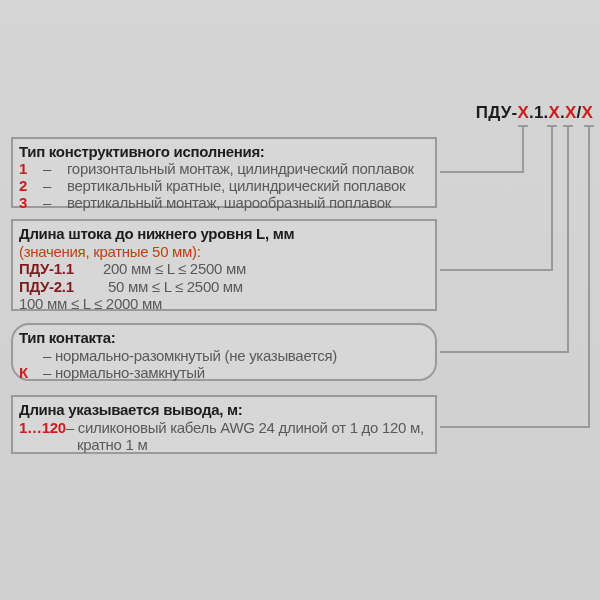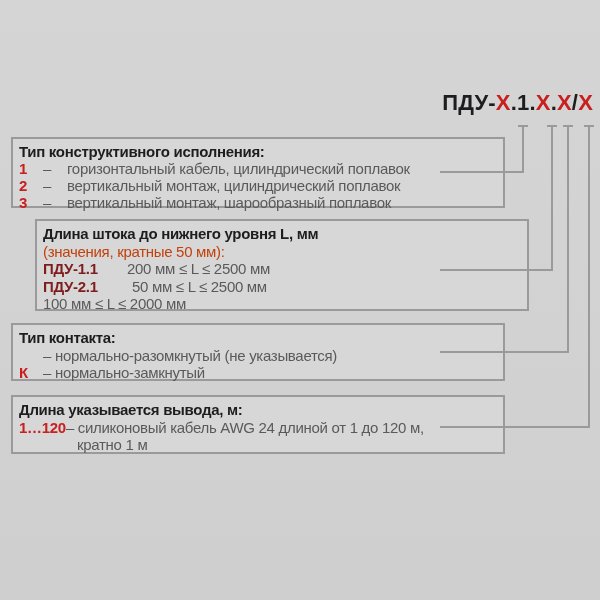--- a/index.html
+++ b/index.html
@@ -4,34 +4,34 @@
 <style>
   html,body{margin:0;padding:0;}
   .page{
     position:relative;width:600px;height:600px;overflow:hidden;
     background:linear-gradient(180deg,#d5d5d5 0%,#d2d2d2 55%,#cfcfcf 100%);
     font-family:"Liberation Sans","DejaVu Sans",sans-serif;
     letter-spacing:-0.3px;
   }
   
   .code{
-    position:absolute;top:90px;right:7px;
-    font-size:22px;font-weight:bold;color:#1d1d1f;white-space:nowrap;
+    position:absolute;top:103px;right:7px;
+    font-size:17px;font-weight:bold;color:#1d1d1f;white-space:nowrap;
     letter-spacing:0.2px;
   }
   .code .red{color:#c8201e;}
   
   .box{
-    position:absolute;left:11px;width:494px;box-sizing:border-box;
+    position:absolute;left:11px;width:426px;box-sizing:border-box;
     background:#d7d7d7;border:2px solid #9a9a9a;
     padding:4px 0 0 6px;font-size:15px;line-height:17px;white-space:nowrap;
   }
   .b1{top:137px;height:71px;}
-  .b2{top:219px;height:92px;line-height:17.5px;margin-left:24px;}
-  .b3{top:323px;height:58px;line-height:17.5px;}
+  .b2{top:219px;height:92px;line-height:17.5px;}
+  .b3{top:323px;height:58px;line-height:17.5px;border-radius:18px;}
   .b4{top:395px;height:59px;line-height:17.5px;}
   .box-title{font-weight:bold;color:#1d1d1f;}
   .subtitle{color:#c2410c;}
   .row{display:flex;}
   .k{flex:0 0 24px;font-weight:bold;color:#c8201e;}
   .d{flex:0 0 24px;color:#5a5a5c;}
   .k2{flex:0 0 84px;font-weight:bold;color:#7f1d1d;}
   .k4{flex:0 0 43px;font-weight:bold;color:#c8201e;}
   .t{color:#5a5a5c;}
   .shift{padding-left:5px;}
@@ -56,26 +56,26 @@
 
 <div class="page">
 
   <div class="code"><span>ПДУ-</span><span class="red">X</span><span>.1.</span><span class="red">X</span><span>.</span><span class="red">X</span><span>/</span><span class="red">X</span></div>
 
   <div class="box b1">
     <div class="box-title">Тип конструктивного исполнения:</div>
     <div class="row">
       <span class="k">1</span>
       <span class="d">–</span>
-      <span class="t">горизонтальный кабель, цилиндрический поплавок</span>
+      <span class="t">горизонтальный монтаж, цилиндрический поплавок</span>
     </div>
     <div class="row">
       <span class="k">2</span>
       <span class="d">–</span>
-      <span class="t">вертикальный монтаж, цилиндрический поплавок</span>
+      <span class="t">вертикальный кратные, цилиндрический поплавок</span>
     </div>
     <div class="row">
       <span class="k">3</span>
       <span class="d">–</span>
       <span class="t">вертикальный монтаж, шарообразный поплавок</span>
     </div>
   </div>
 
   <div class="box b2">
     <div class="box-title">Длина штока до нижнего уровня L, мм</div>

